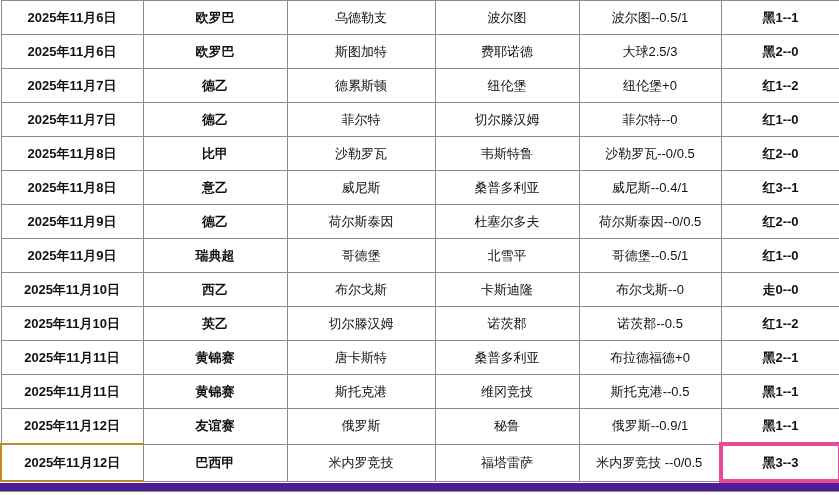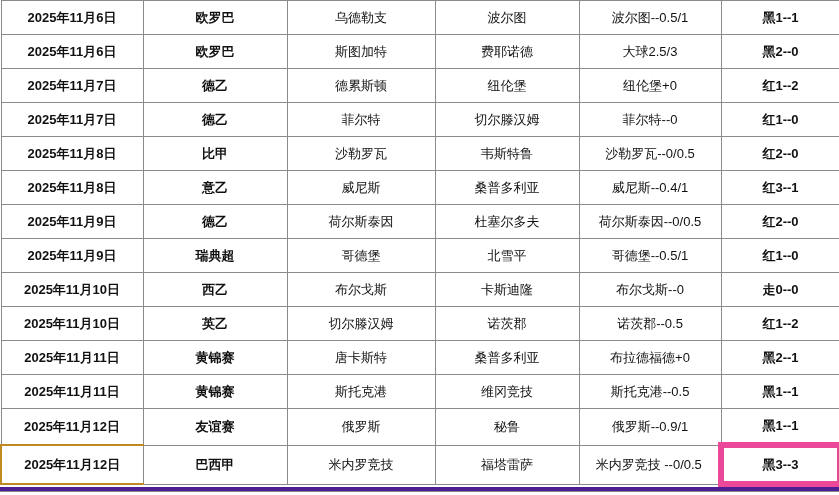--- a/index.html
+++ b/index.html
@@ -71,21 +71,21 @@
     color: #cc1111;
   }
   td.result.black {
     color: #111111;
     text-align: center;
   }
   td.result.walk {
     color: #111111;
   }
   tr.highlight td.result {
-    border: 6px solid #ec4899;
+    border: 4px solid #ec4899;
   }
   tr.highlight td.date {
     border-left: 2px solid #c08a22;
     border-top: 2px solid #c08a22;
     border-bottom: 2px solid #c08a22;
   }
   .last-strip {
     position: absolute;
     left: 0;
     top: 491px;

